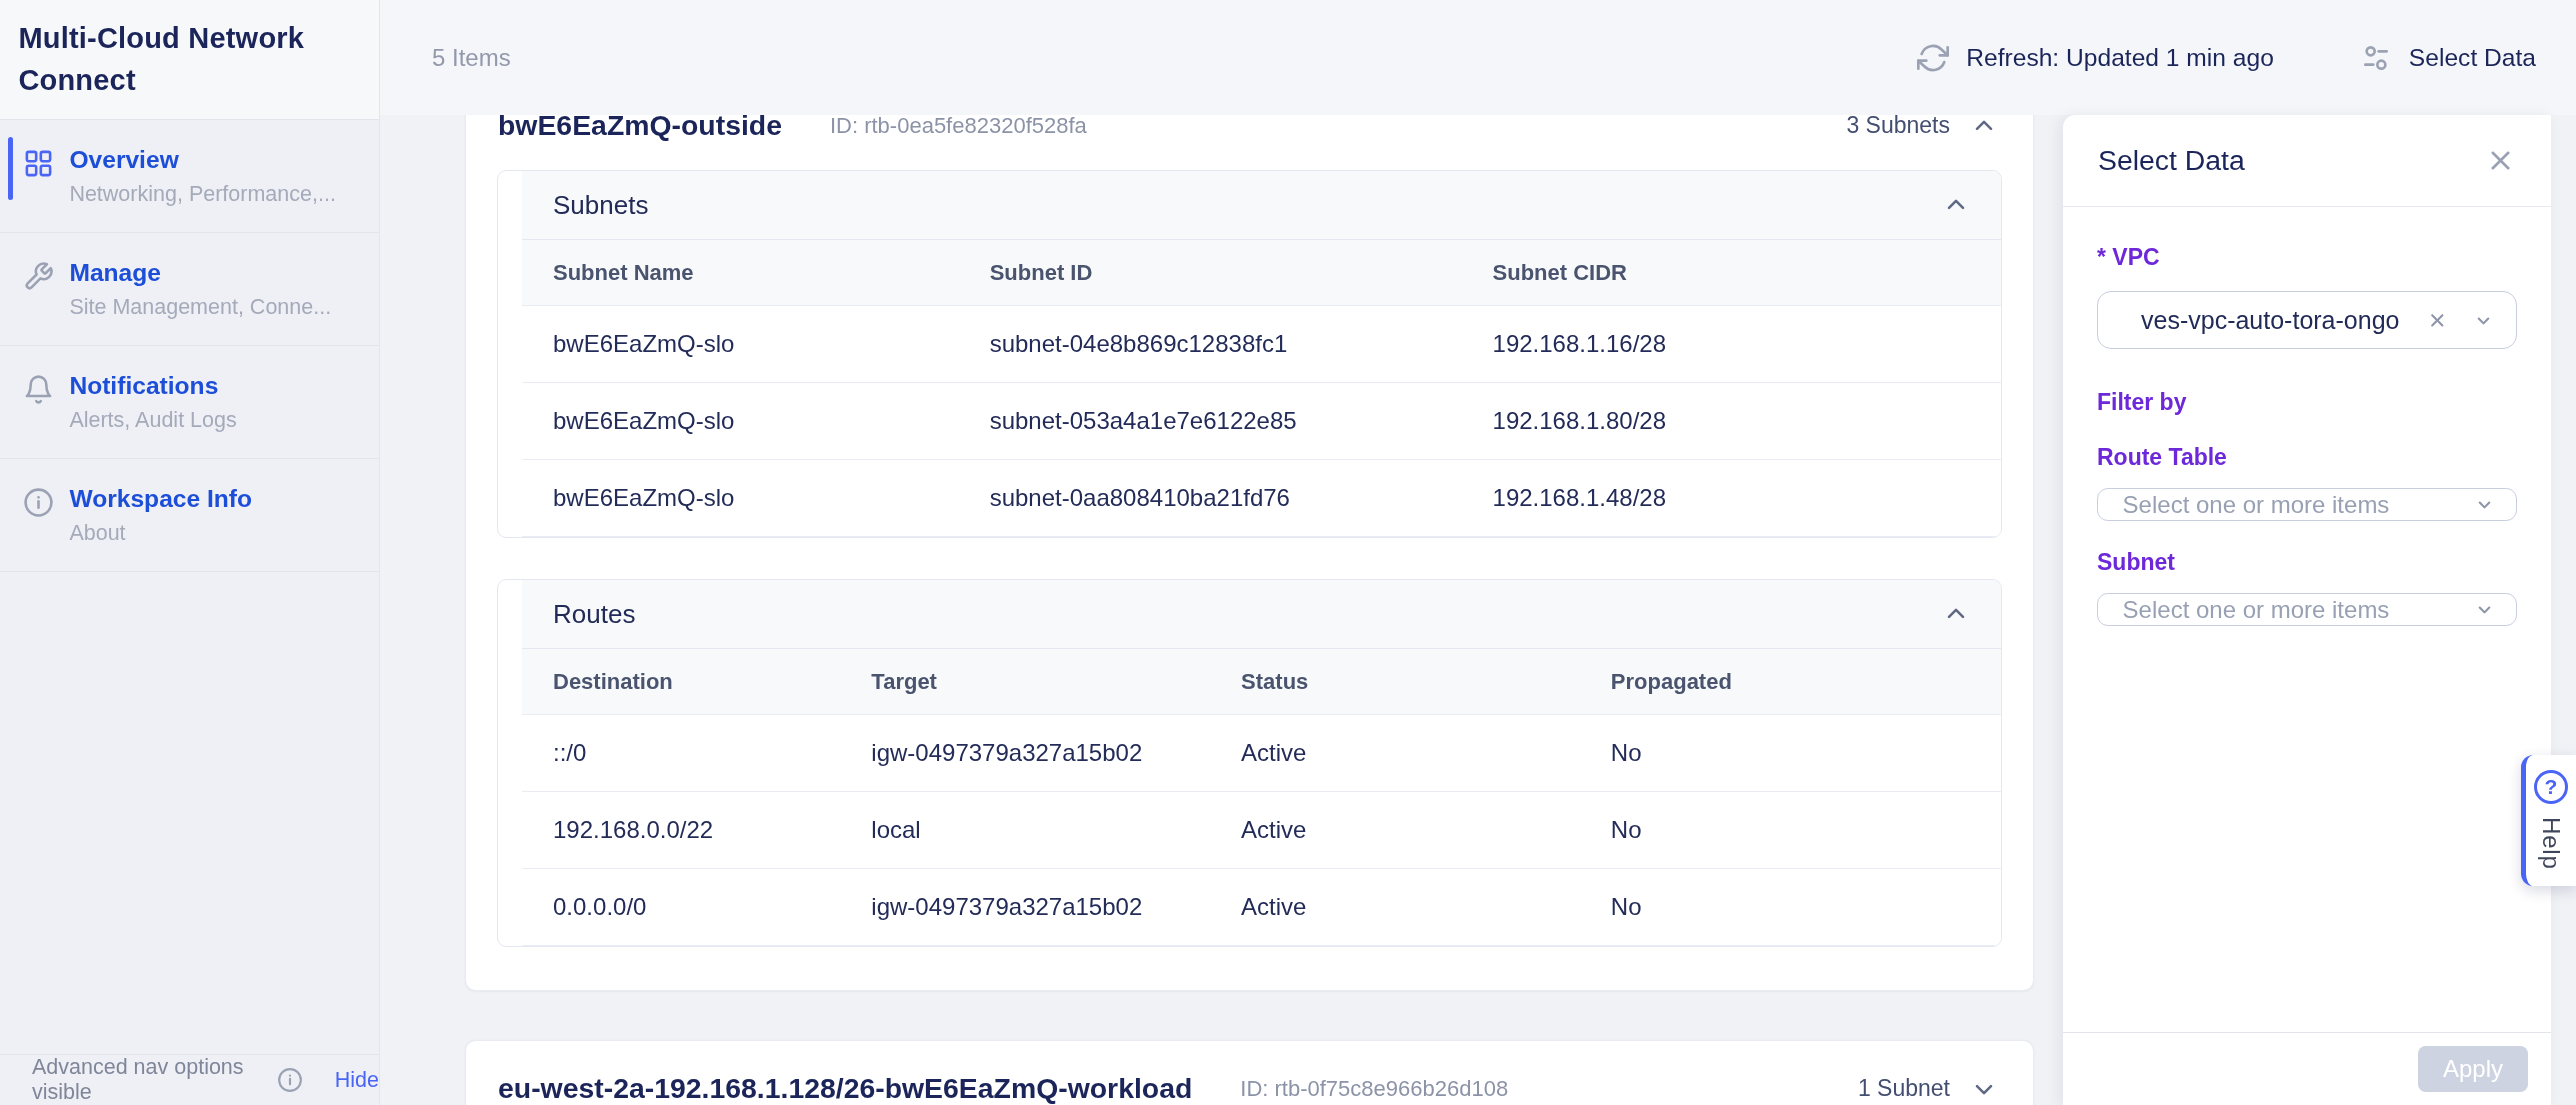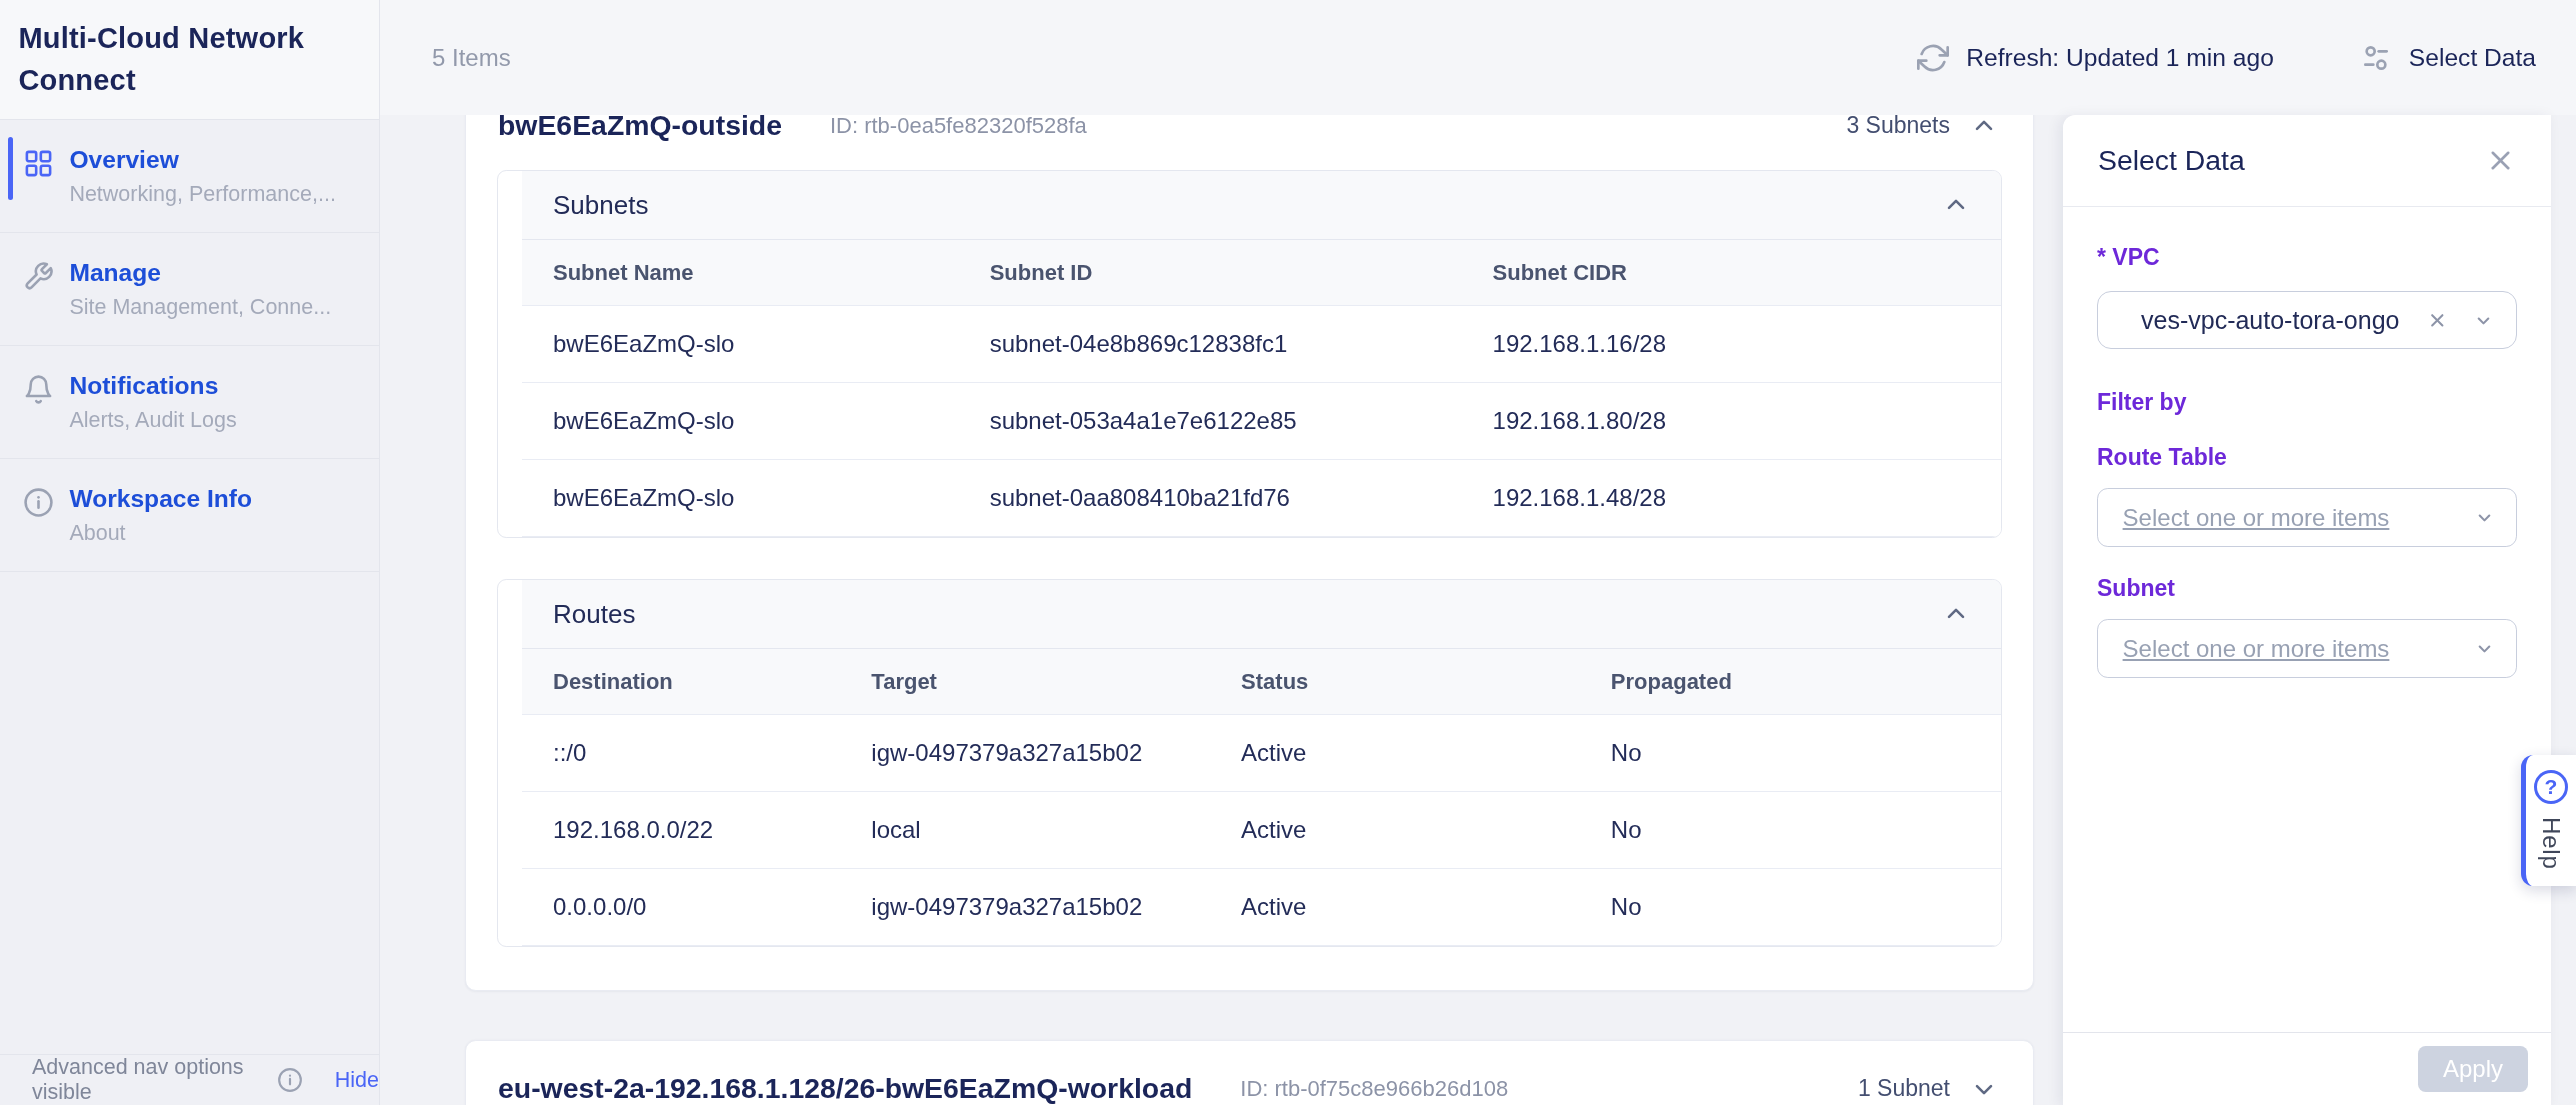--- a/index.html
+++ b/index.html
@@ -72,21 +72,21 @@
   .flabel { font-size:23px; font-weight:bold; color:#6d28d9; }
   .vpc-label { margin-bottom:20px; }
   .select { border:1.5px solid #c8cedd; border-radius:14px; display:flex; align-items:center;
     background:#fff; cursor:pointer; }
   .vpc-select { height:58px; padding:0 21.5px 0 43px; font-size:25px; color:#222b57; }
   .vpc-select .value { overflow:hidden; white-space:nowrap; }
   .icon-x { width:24.6px; height:24.6px; margin-left:24.6px; flex:0 0 auto; cursor:pointer; }
   .sel-chev { width:23px; height:23px; margin-left:21.5px; flex:0 0 auto; }
   .filter-by { margin-top:40px; }
   .sub-label { margin-top:28px; margin-bottom:17px; }
-  .mselect { height:59px; padding:0 20px 0 24.6px; font-size:24px; color:#98a1b3; border-radius:10.8px;text-decoration:underline; }
+  .mselect { height:33px; padding:0 20px 0 24.6px; font-size:24px; color:#98a1b3; border-radius:10.8px; }
   .mselect .sel-chev { margin-left:auto; }
   .drawer-foot { position:absolute; left:0; right:0; bottom:0; height:73px; border-top:0.8px solid #e3e5ec;
     display:flex; align-items:center; justify-content:flex-end; padding-right:23px; background:#fff; }
   .apply-btn { width:110px; height:46px; background:#cdd3e0; color:#fff; font-size:24px;
     font-family:"Liberation Sans", sans-serif; border:none; border-radius:7.7px; }
   
   .help-tab { position:absolute; top:755px; right:0; width:55px; height:131px; background:#fff;
     border-left:5.4px solid #4a65f6; border-radius:12.3px 0 0 12.3px;
     box-shadow:0 4.6px 14px rgba(22,34,84,.16); display:flex; flex-direction:column; align-items:center;
     padding-top:15.4px; gap:12.3px; z-index:6; cursor:pointer; }

